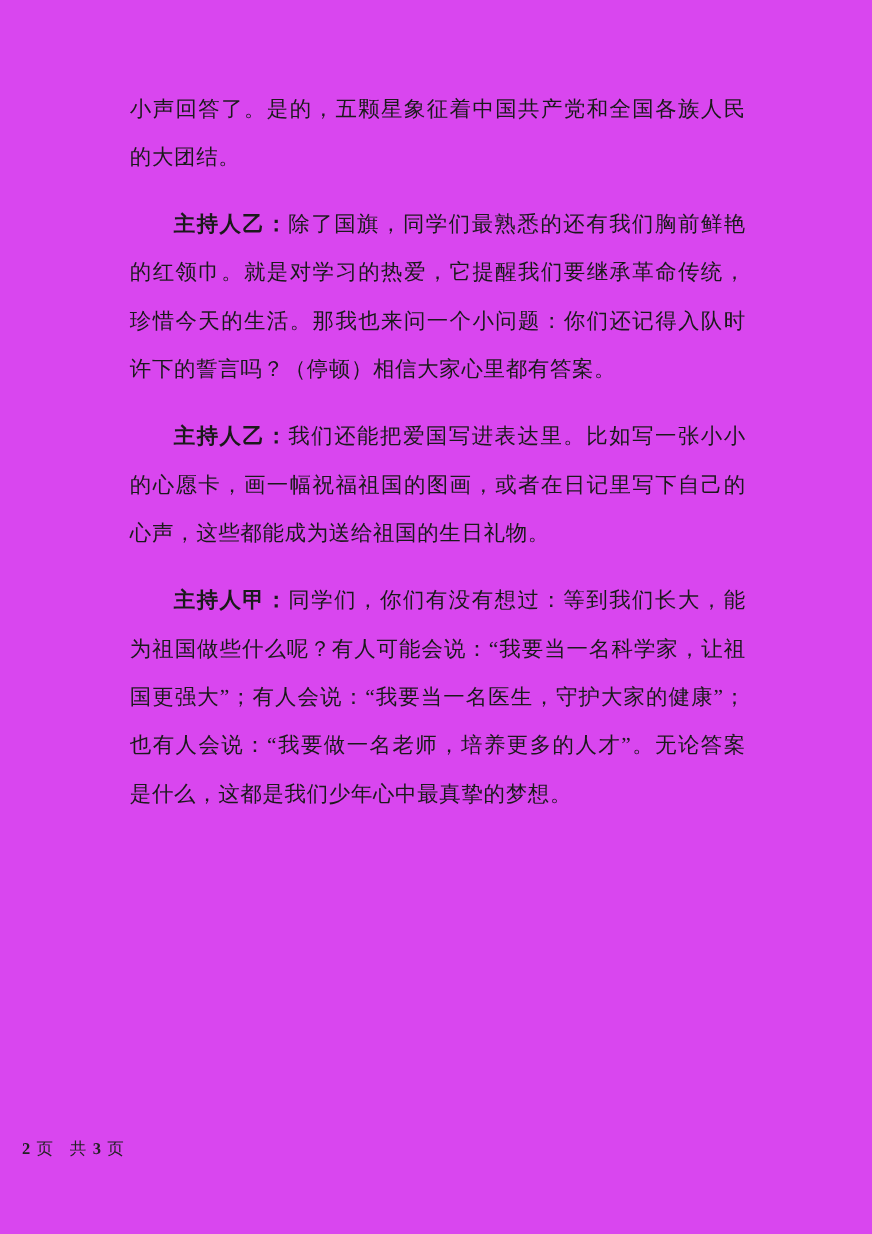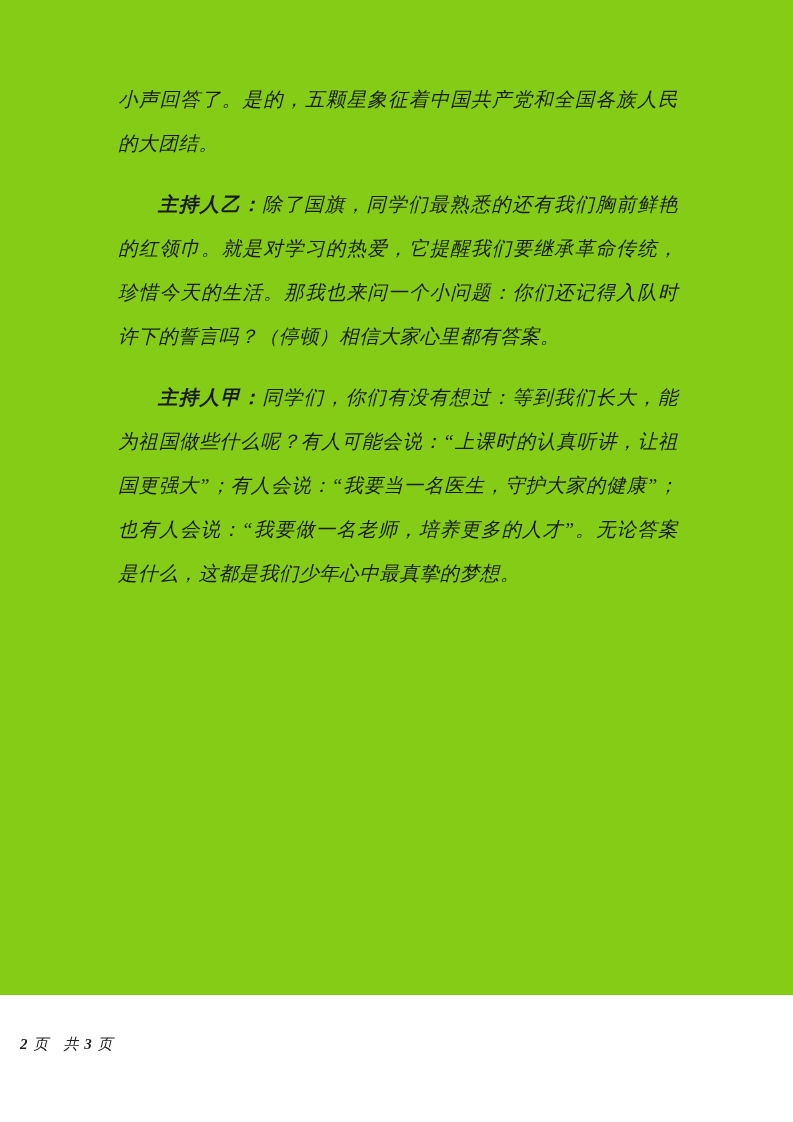--- a/index.html
+++ b/index.html
@@ -13,24 +13,23 @@
     font-family: "Liberation Serif", "DejaVu Serif", serif;
     color: #000000;
     position: relative;
     overflow: hidden;
   }
   .page {
     position: absolute;
     left: 0;
     top: 0;
     width: 793px;
-    height: 995px;
-    background: #84cc16;
+    height: 1122px;
+    background: #d946ef;
     box-sizing: border-box;
-    font-style: italic;
   }
   .content {
     position: absolute;
     left: 118px;
     top: 78px;
     width: 560px;
   }
   .para {
     font-size: 19.5px;
     line-height: 44px;
@@ -67,22 +66,23 @@
 
 <div class="page">
 
   <div class="content">
 
     <p class="para"><span>小声回答了。是的，五颗星象征着中国共产党和全国各族人民的大团结。</span></p>
 
     <p class="para"><span class="speaker">主持人乙：</span><span>除了国旗，同学们最熟悉的还有我们胸前鲜艳的红领巾。就是对学习的热爱，它提醒我们要继承革命传统，珍惜今天的生活。那我也来问一个小问题：你们还记得入队时许下的誓言吗？（停顿）相信大家心里都有答案。</span></p>
 
 
+    <p class="para"><span class="speaker">主持人乙：</span><span>我们还能把爱国写进表达里。比如写一张小小的心愿卡，画一幅祝福祖国的图画，或者在日记里写下自己的心声，这些都能成为送给祖国的生日礼物。</span></p>
 
-    <p class="para"><span class="speaker">主持人甲：</span><span>同学们，你们有没有想过：等到我们长大，能为祖国做些什么呢？有人可能会说：“上课时的认真听讲，让祖国更强大”；有人会说：“我要当一名医生，守护大家的健康”；也有人会说：“我要做一名老师，培养更多的人才”。无论答案是什么，这都是我们少年心中最真挚的梦想。</span></p>
+    <p class="para"><span class="speaker">主持人甲：</span><span>同学们，你们有没有想过：等到我们长大，能为祖国做些什么呢？有人可能会说：“我要当一名科学家，让祖国更强大”；有人会说：“我要当一名医生，守护大家的健康”；也有人会说：“我要做一名老师，培养更多的人才”。无论答案是什么，这都是我们少年心中最真挚的梦想。</span></p>
 
   </div>
 
   <div class="footer">
     <span class="num">2</span>
     <span>页</span>
     <span>&nbsp;</span>
     <span>共</span>
     <span class="num">3</span>
     <span>页</span>

